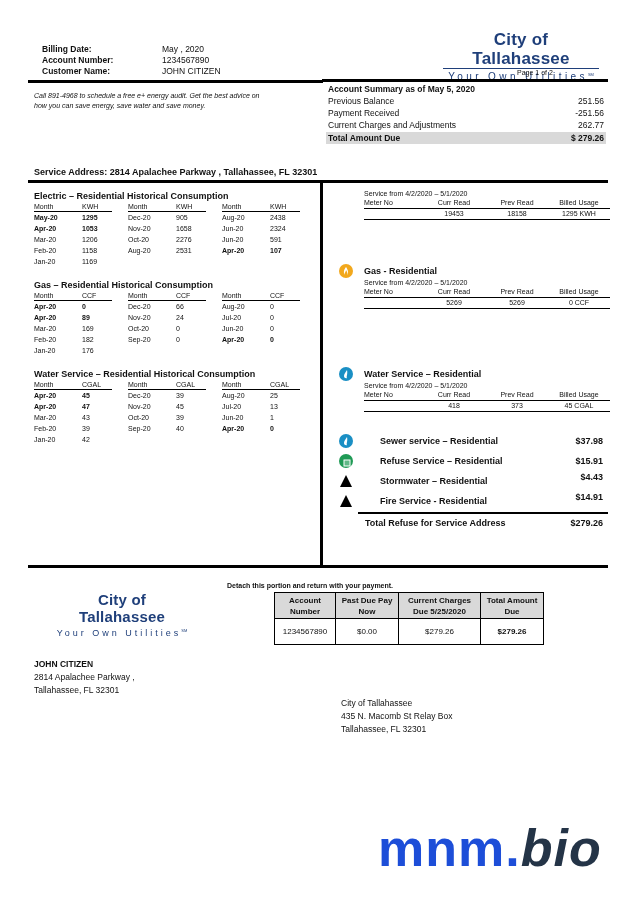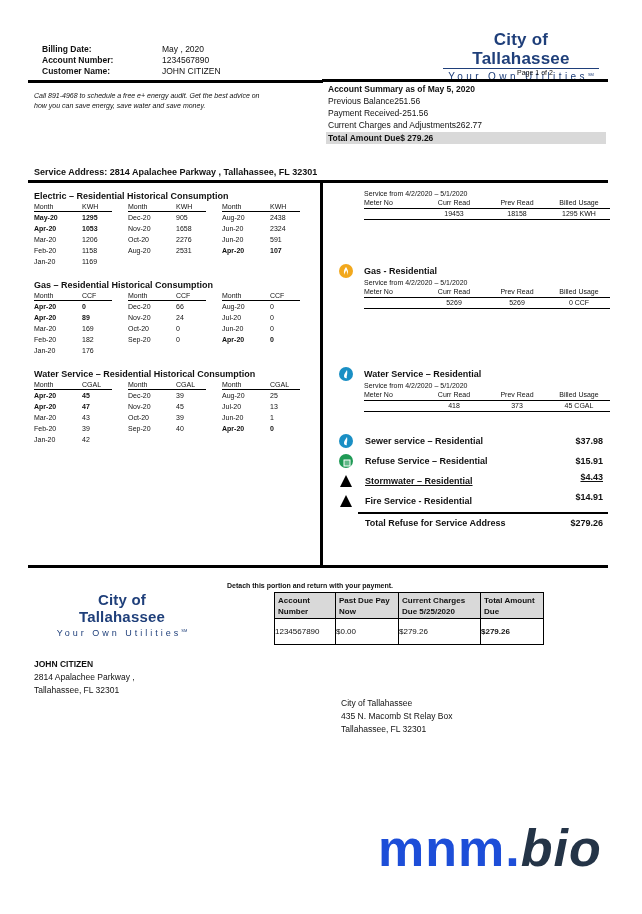--- a/index.html
+++ b/index.html
@@ -9,21 +9,21 @@
   .hdr-info { left: 34px; top: 44px; font-size: 8.5px; line-height: 11px; }
   .hdr-info .row { display: flex; }
   .hdr-info .lbl { width: 128px; font-weight: bold; padding-left: 8px; }
   .logo { text-align: center; color: #1f3f7a; }
   .logo .name { font-weight: bold; letter-spacing: 0.2px; }
   .logo .tag { letter-spacing: 3.4px; color: #1f3f7a; border-top: 1px solid #1f3f7a; }
   .logo .tag sup { font-size: 4px; letter-spacing: 0; }
   .rule { background: #000; }
   .promo { left: 34px; top: 91px; width: 235px; font-size: 7px; line-height: 10px; font-style: italic; }
   .summary { left: 326px; top: 83px; width: 280px; font-size: 8.5px; line-height: 12px; }
-  .summary .row { display: flex; justify-content: flex-start; padding: 0 2px; }
+  .summary .row { display: flex; justify-content: space-between; padding: 0 2px; }
   .summary .total { background: #d9d9d9; font-weight: bold; margin-top: 1px; }
   .svc-addr { left: 34px; top: 167px; font-size: 9px; }
   .hist { left: 34px; width: 266px; font-size: 7px; }
   .hist .title { font-size: 9px; font-weight: bold; margin-bottom: 1px; }
   .hist .cols { display: flex; justify-content: space-between; }
   .hist .col { width: 78px; }
   .hist .head { display: flex; justify-content: space-between; border-bottom: 1px solid #000; line-height: 9px; }
   .hist .r { display: flex; justify-content: space-between; line-height: 11px; }
   .hist .r span:first-child, .hist .head span:first-child { width: 44px; }
   .hist .r span:last-child, .hist .head span:last-child { width: 30px; }
@@ -35,23 +35,23 @@
   .svc .tbl .h, .svc .tbl .v { display: flex; line-height: 10px; }
   .svc .tbl .h { border-bottom: 1px solid #000; }
   .svc .tbl .v { border-bottom: 1px solid #000; }
   .svc .tbl span { text-align: center; }
   .svc .tbl span:nth-child(1) { width: 58px; text-align: left; }
   .svc .tbl span:nth-child(2) { width: 64px; }
   .svc .tbl span:nth-child(3) { width: 62px; }
   .svc .tbl span:nth-child(4) { width: 62px; }
   .ic { width: 14px; height: 14px; display: inline-block; }
   .charge { left: 339px; width: 264px; display: flex; align-items: center; font-size: 9px; font-weight: bold; }
-  .charge .nm { margin-left: 12px; flex: 1; }
+  .charge .nm { margin-left: 27px; flex: 1; }
   .stub-table { left: 274px; top: 592px; border-collapse: collapse; font-size: 8px; }
-  .stub-table td, .stub-table th { border: 1px solid #000; text-align: left; margin-top: 22px; }
+  .stub-table td, .stub-table th { border: 1px solid #000; text-align: center; margin-top: 22px; }
   .stub-table th { background: #d9d9d9; font-weight: bold; height: 26px; padding: 0 3px; line-height: 11px; }
   .stub-table td { height: 26px; }
   .addr { font-size: 8.5px; line-height: 13px; }
   .wm { left: 378px; top: 818px; font-size: 52px; font-weight: bold; letter-spacing: 1px; }
   .wm .a { color: #1d4ed8; }
   .wm .b2 { color: #243447; font-style: italic; }
 </style>
 </head>
 <body>
 
@@ -407,21 +407,21 @@
 </div>
 <div class="abs charge" style="top:454px;">
   <svg class="ic" viewBox="0 0 14 14">
       <circle cx="7" cy="7" r="7" fill="#1f9a55"></circle>
       <rect x="5" y="6" width="6" height="6" fill="none" stroke="#fff" stroke-width="1"></rect>
       <path d="M6 6v6M8 6v6M10 6v6" stroke="#fff" stroke-width="0.6"></path>
     </svg>
   <span class="nm">Refuse Service – Residential</span>
     <span>$15.91</span>
 </div>
-<div class="abs charge" style="top:474px;text-decoration:underline;">
+<div class="abs charge" style="top:474px;">
   <svg class="ic" viewBox="0 0 14 14">
       <path d="M7 1 L13 13 L1 13 Z" fill="#000"></path>
     </svg>
   <span class="nm">Stormwater – Residential</span>
     <span style="margin-top:-8px;">$4.43</span>
 </div>
 <div class="abs charge" style="top:494px;">
   <svg class="ic" viewBox="0 0 14 14">
       <path d="M7 1 L13 13 L1 13 Z" fill="#000"></path>
     </svg>

